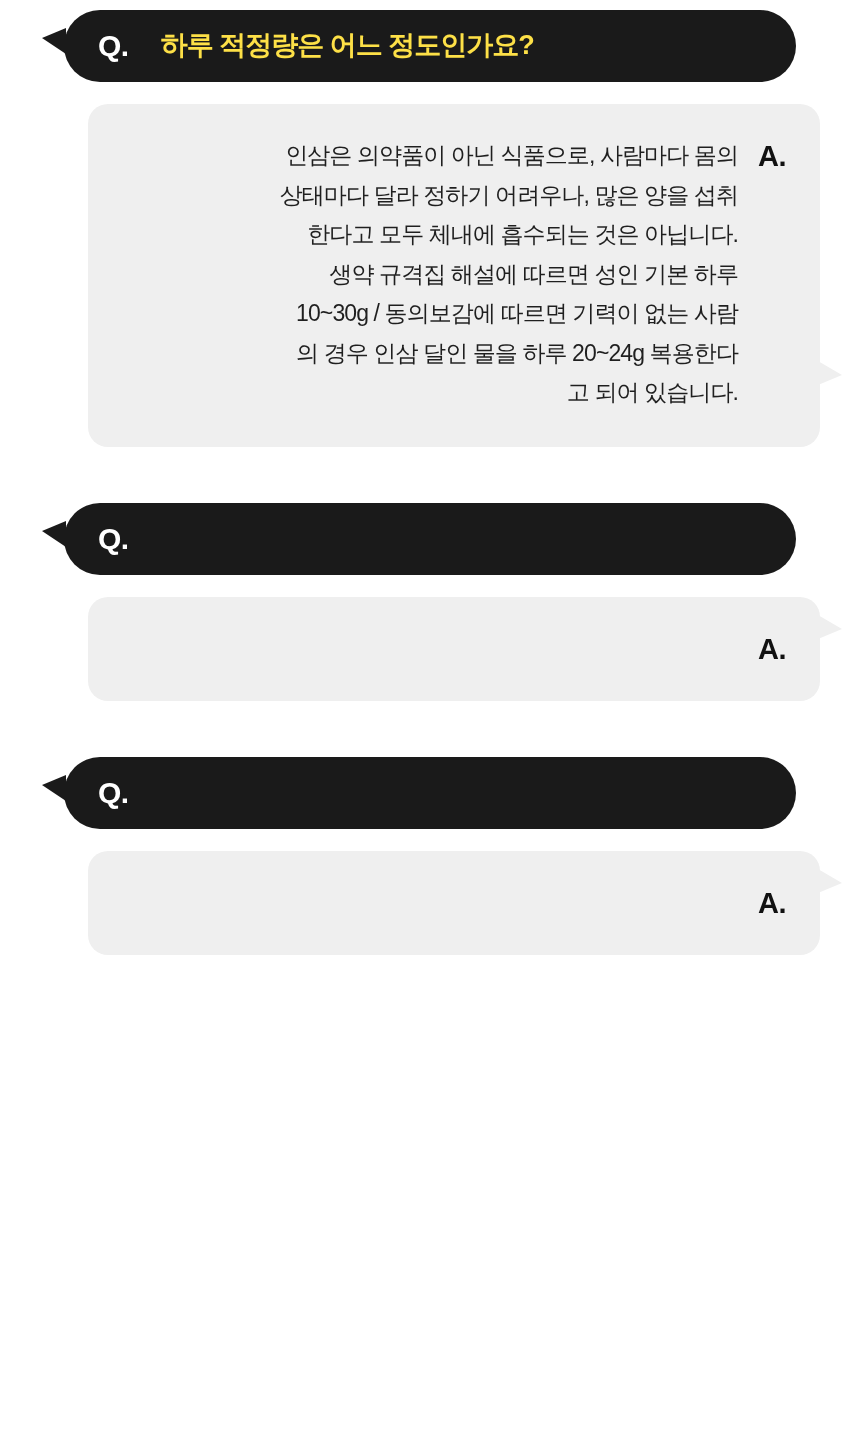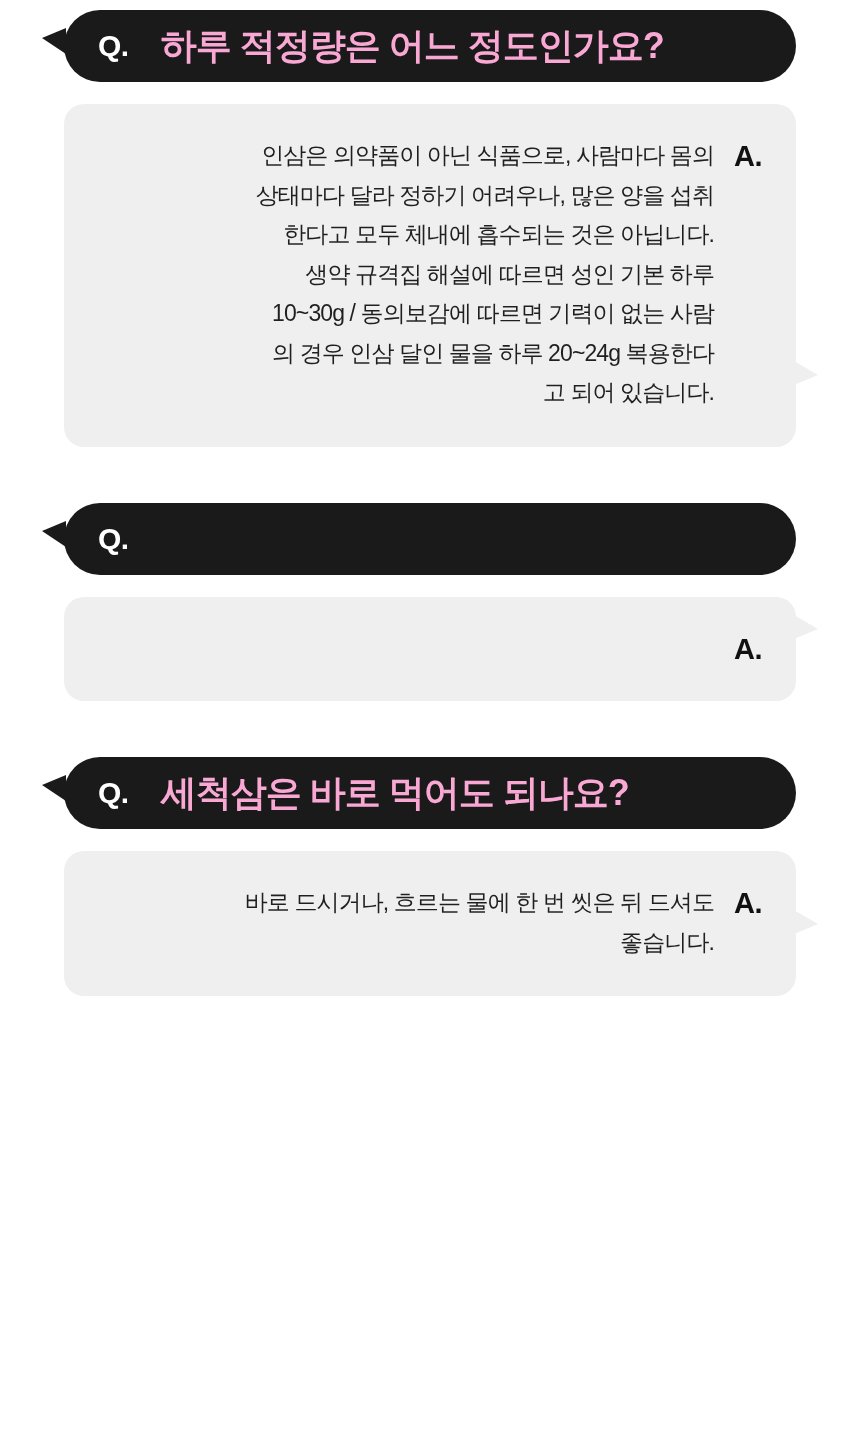--- a/index.html
+++ b/index.html
@@ -55,33 +55,33 @@
   }
   .q-mark {
     color: #ffffff;
     font-size: 30px;
     font-weight: bold;
     line-height: 1;
     letter-spacing: -0.5px;
     flex: 0 0 auto;
   }
   .q-text {
-    color: #f9a8d4;
-    font-size: 36px;
+    color: #fde047;
+    font-size: 27px;
     font-weight: bold;
     line-height: 1.3;
     letter-spacing: -1px;
     margin-left: 32px;
     flex: 1 1 auto;
   }
 
   
   .a-wrap {
     position: relative;
-    margin: 22px 64px 0 64px;
+    margin: 22px 64px 0 88px;
     width: 732px;
   }
   .a-bubble {
     position: relative;
     background: #efefef;
     border-radius: 20px;
     padding: 32px 34px 34px 34px;
     box-sizing: border-box;
     display: flex;
     align-items: flex-start;
@@ -164,25 +164,22 @@
       </div>
     </div>
   </div>
 
   <div class="gap-lg"></div>
 
   <div class="faq-item">
     <div class="q-wrap">
       <div class="q-bubble">
         <span class="q-mark">Q.</span>
-        <span class="q-text">세척삼은 바로 먹어도 되나요?</span>
       </div>
     </div>
     <div class="a-wrap">
       <div class="a-bubble">
-        <span class="a-text">바로 드시거나, 흐르는 물에 한 번 씻은 뒤 드셔도
-좋습니다.</span>
         <span class="a-mark">A.</span>
       </div>
     </div>
   </div>
 
 </div>
 
 </body></html>

